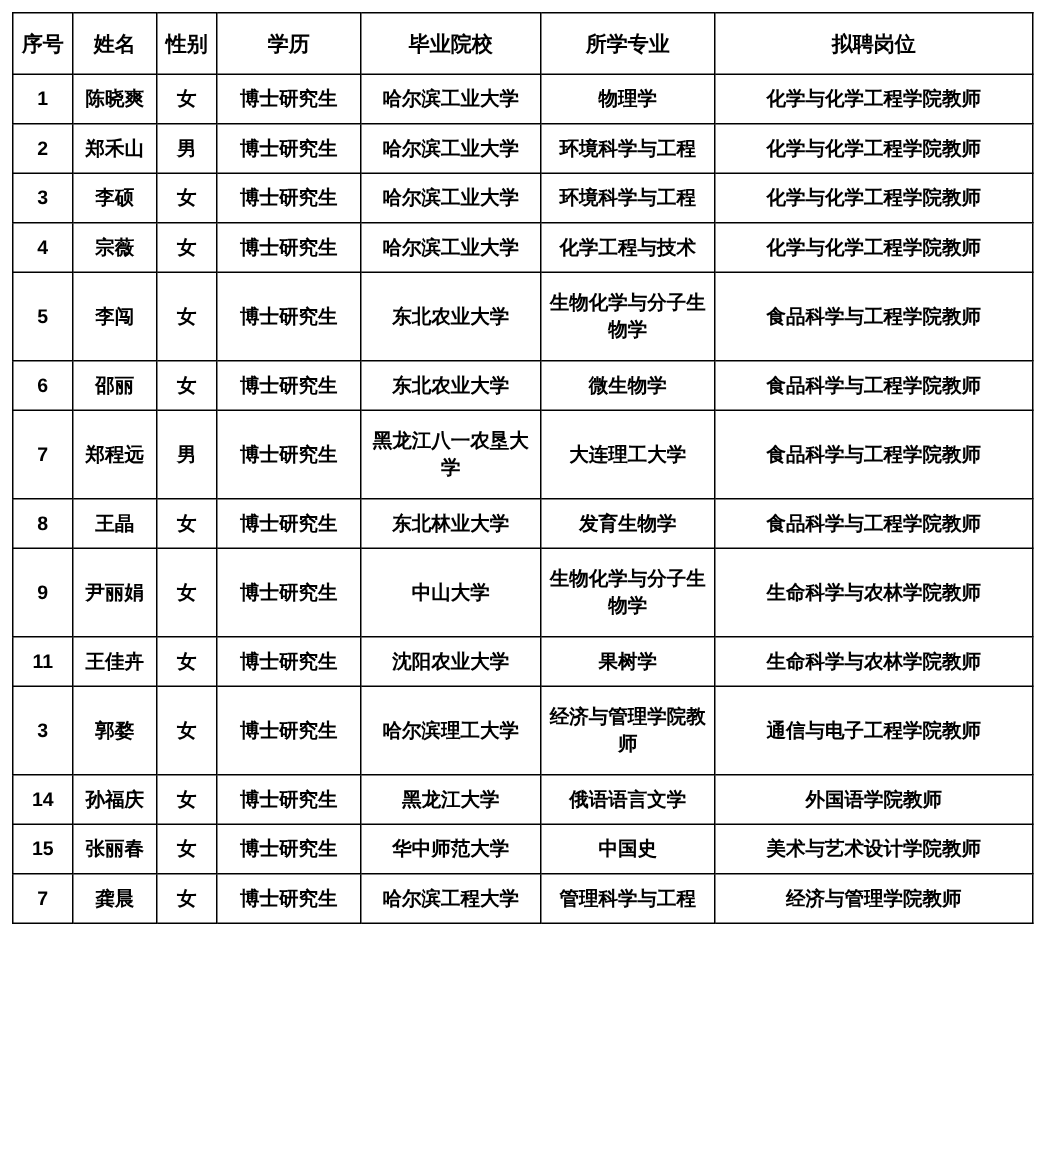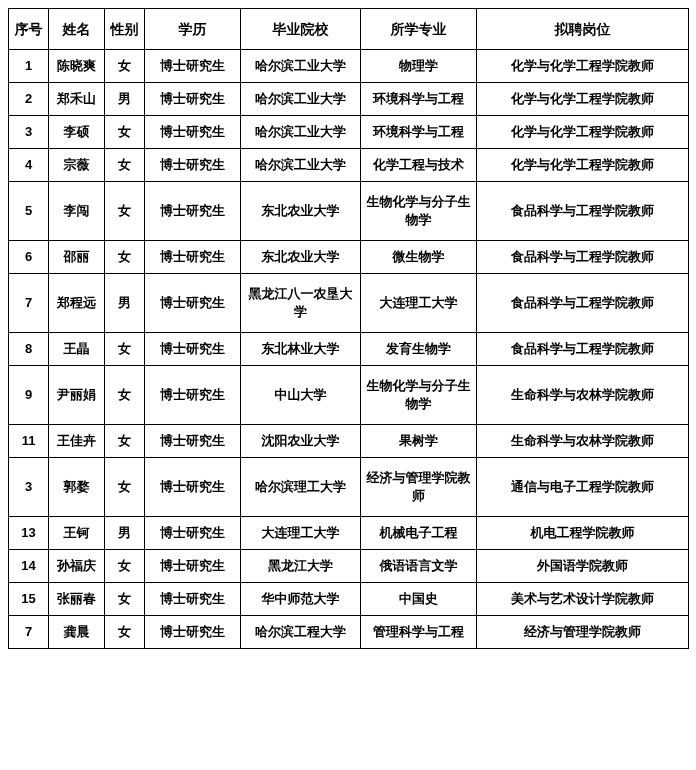--- a/index.html
+++ b/index.html
@@ -174,29 +174,20 @@
         <tr class="tall">
           <td>3</td>
           <td>郭婺</td>
           <td>女</td>
           <td>博士研究生</td>
           <td>哈尔滨理工大学</td>
           <td>经济与管理学院教师</td>
           <td>通信与电子工程学院教师</td>
         </tr>
         <tr>
-          <td>13</td>
-          <td>王钶</td>
-          <td>男</td>
-          <td>博士研究生</td>
-          <td>大连理工大学</td>
-          <td>机械电子工程</td>
-          <td>机电工程学院教师</td>
-        </tr>
-        <tr>
           <td>14</td>
           <td>孙福庆</td>
           <td>女</td>
           <td>博士研究生</td>
           <td>黑龙江大学</td>
           <td>俄语语言文学</td>
           <td>外国语学院教师</td>
         </tr>
         <tr>
           <td>15</td>

